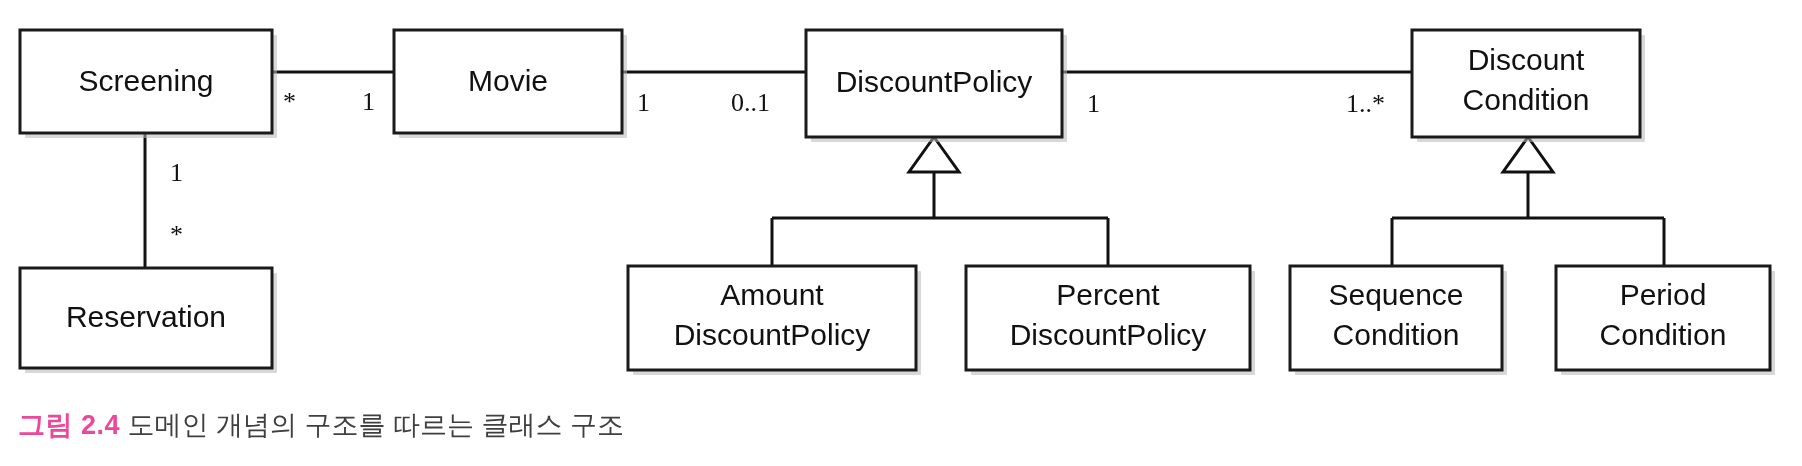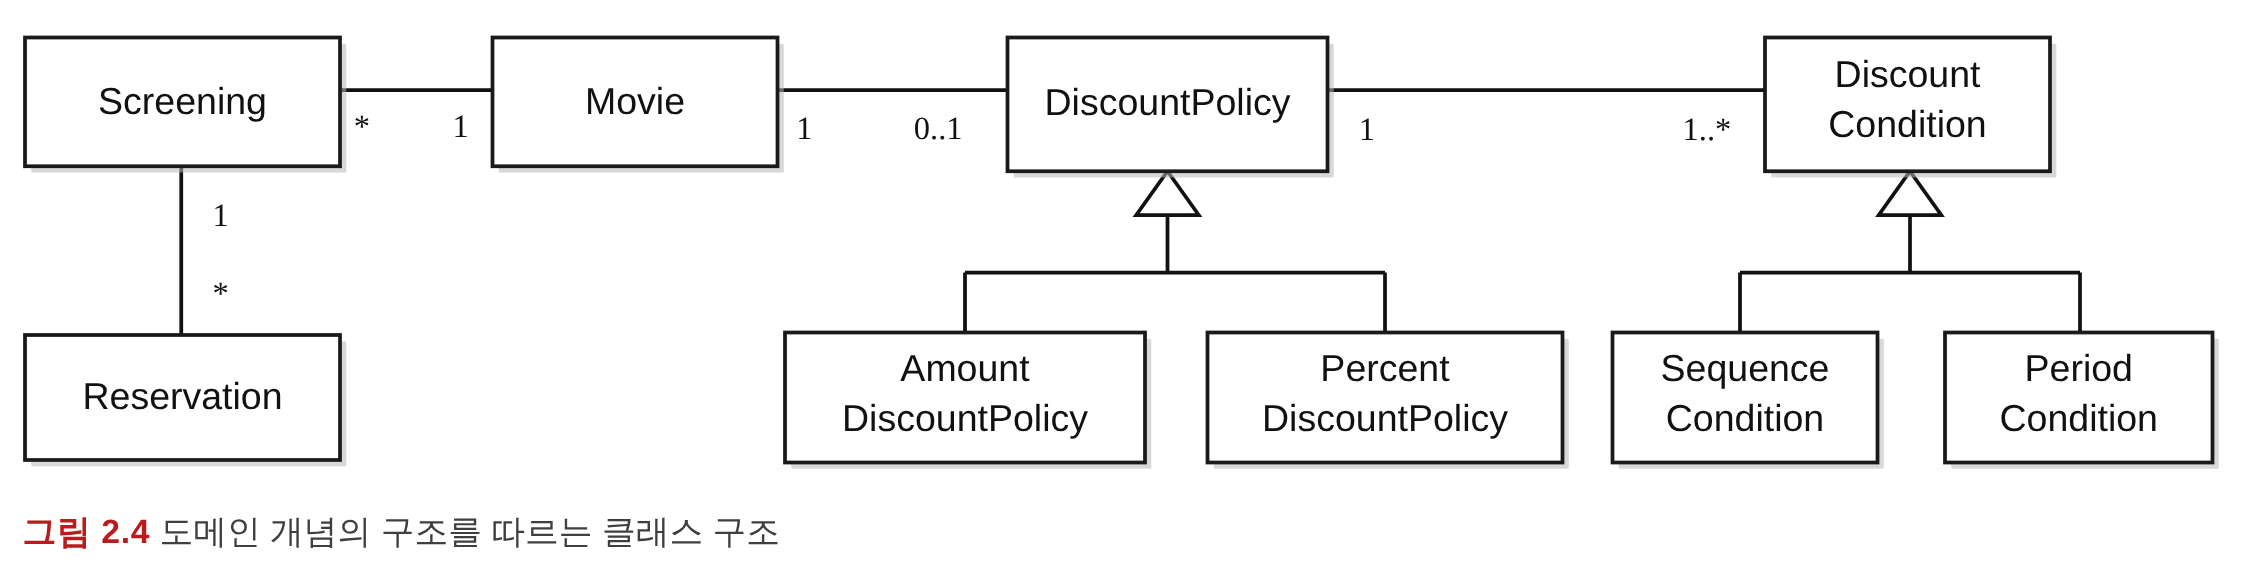--- a/index.html
+++ b/index.html
@@ -181,16 +181,16 @@
       <text class="mult-label" x="637" y="105">1</text>
       <text class="mult-label" x="731" y="105">0..1</text>
       <text class="mult-label" x="1087" y="106">1</text>
       <text class="mult-label" x="1346" y="106">1..*</text>
       <text class="mult-label" x="170" y="175">1</text>
       <text class="mult-label" x="170" y="237">*</text>
     </g>
   </svg>
 
   <div class="caption-wrap">
-    <span class="caption-num" style="color: #b91c1c;">그림 2.4</span><span class="caption-text" style="color: rgb(63, 63, 63);"> 도메인 개념의 구조를 따르는 클래스 구조</span>
+    <span class="caption-num" style="color: #ec4899;">그림 2.4</span><span class="caption-text" style="color: rgb(63, 63, 63);"> 도메인 개념의 구조를 따르는 클래스 구조</span>
   </div>
 
 </div>
 
 </body></html>

